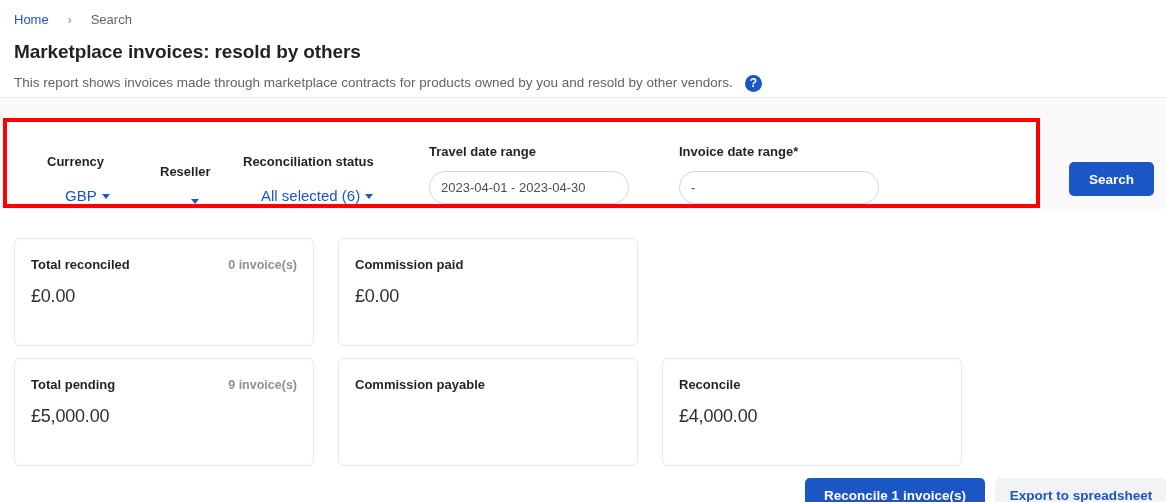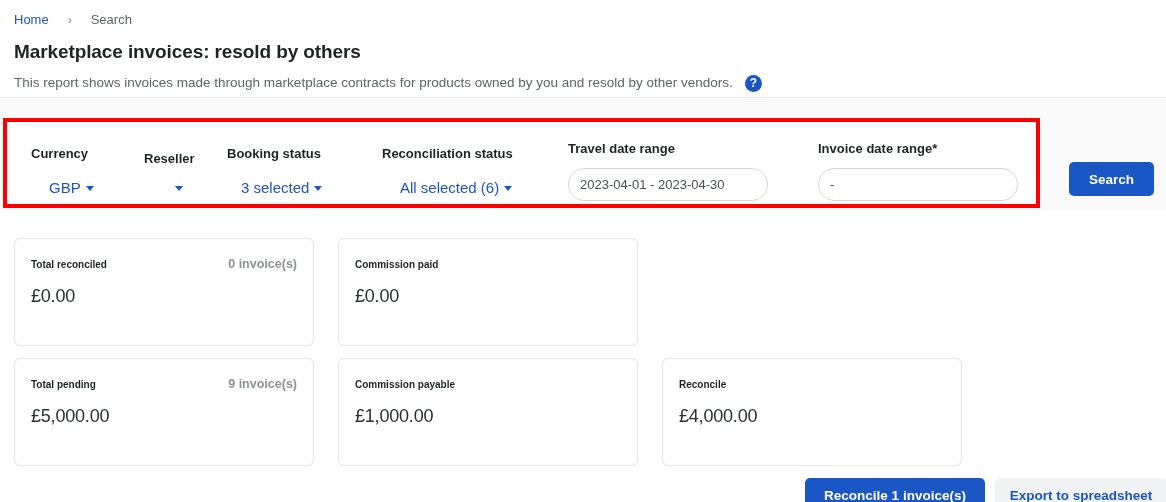--- a/index.html
+++ b/index.html
@@ -50,22 +50,22 @@
 
   
   .filter-wrap {
     position: absolute; left: 0; top: 110px; width: 1166px; height: 100px;
   }
   .filter-box {
     position: absolute; left: 3px; top: 8px; width: 1037px; height: 90px;
     background: #ffffff; border: 4px solid #fe0000;
   }
   .filter-inner {
-    display: flex; align-items: center;
-    height: 100%; padding: 16px 0 0 24px;
+    display: flex; align-items: flex-end;
+    height: 100%; padding: 16px 0 0 40px;
   }
   .filter-col { display: flex; flex-direction: column; }
   .filter-col.currency { width: 113px; }
   .filter-col.reseller { width: 83px; }
   .filter-col.booking  { width: 155px; }
   .filter-col.recon    { width: 186px; }
   .filter-col.travel   { width: 250px; }
   .filter-col.invoice  { width: 210px; }
 
   .filter-label {
@@ -110,21 +110,21 @@
   .card-row + .card-row { margin-top: 12px; }
   .card {
     width: 300px; height: 108px;
     border: 1px solid #e4e6e8; border-radius: 6px; background: #ffffff;
     padding: 18px 16px 0 16px; position: relative;
   }
   .card-top {
     display: flex; align-items: baseline; justify-content: space-between;
   }
   .card-title {
-    font-size: 10px; font-weight: bold; color: #1f2328; line-height: 16px;
+    font-size: 13px; font-weight: bold; color: #1f2328; line-height: 16px;
   }
   .card-count { font-size: 12.5px; color: #8d9196; font-weight: bold; }
   .card-amount {
     margin-top: 13px; font-size: 18px; color: #2b2f33; letter-spacing: -0.2px;
   }
   .card-spacer { width: 300px; height: 108px; }
 
   
   .actions { position: absolute; left: 805px; top: 478px; display: flex; gap: 10px; }
   .btn-primary {
@@ -176,27 +176,20 @@
         </div>
 
         <div class="filter-col reseller">
           <span class="filter-label">Reseller</span>
           <span class="filter-value">
             <span></span>
             <span class="caret"></span>
           </span>
         </div>
 
-        <div class="filter-col booking">
-          <span class="filter-label">Booking status</span>
-          <span class="filter-value">
-            <span>3 selected</span>
-            <span class="caret"></span>
-          </span>
-        </div>
 
         <div class="filter-col recon">
           <span class="filter-label">Reconciliation status</span>
           <span class="filter-value">
             <span>All selected (6)</span>
             <span class="caret"></span>
           </span>
         </div>
 
         <div class="filter-col travel">
@@ -245,21 +238,20 @@
           <span class="card-count">9 invoice(s)</span>
         </div>
         <div class="card-amount">£5,000.00</div>
       </div>
 
       <div class="card">
         <div class="card-top">
           <span class="card-title">Commission payable</span>
           <span class="card-count"></span>
         </div>
-        <div class="card-amount">£1,000.00</div>
       </div>
 
       <div class="card">
         <div class="card-top">
           <span class="card-title">Reconcile</span>
           <span class="card-count"></span>
         </div>
         <div class="card-amount">£4,000.00</div>
       </div>
     </div>

